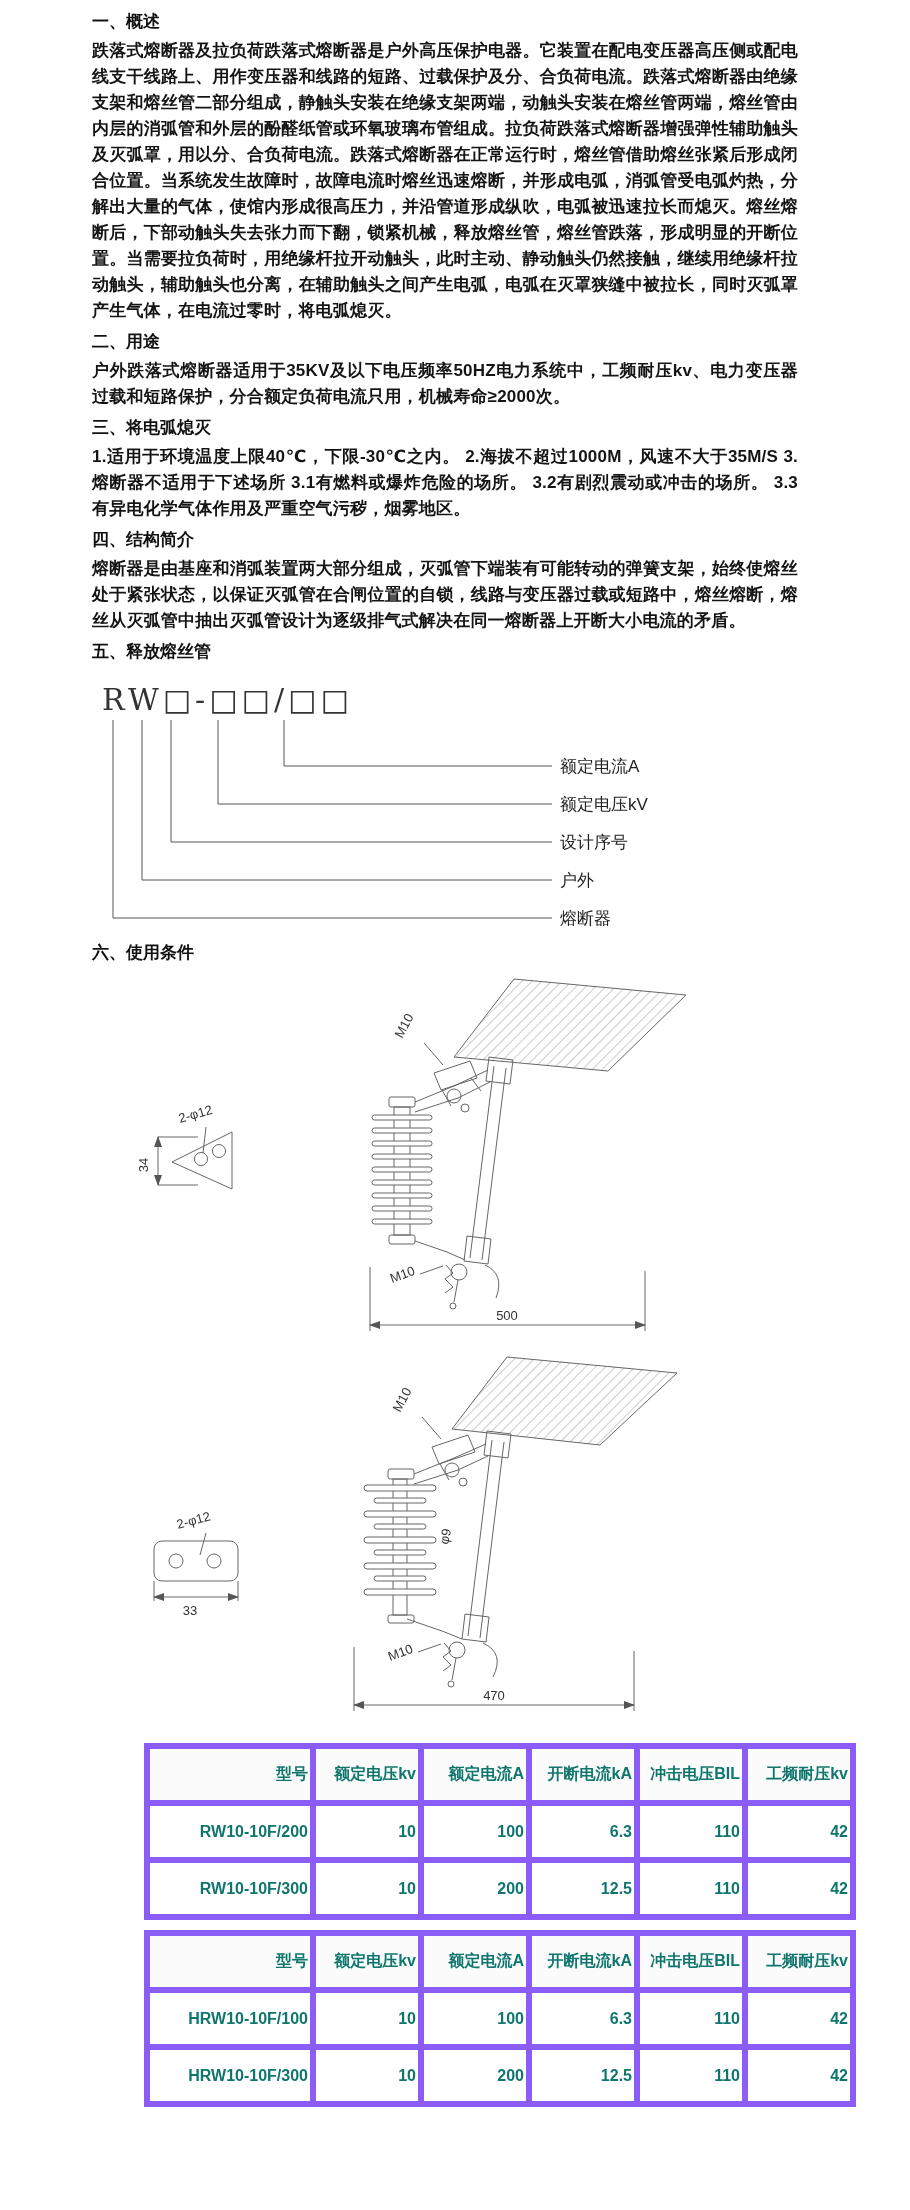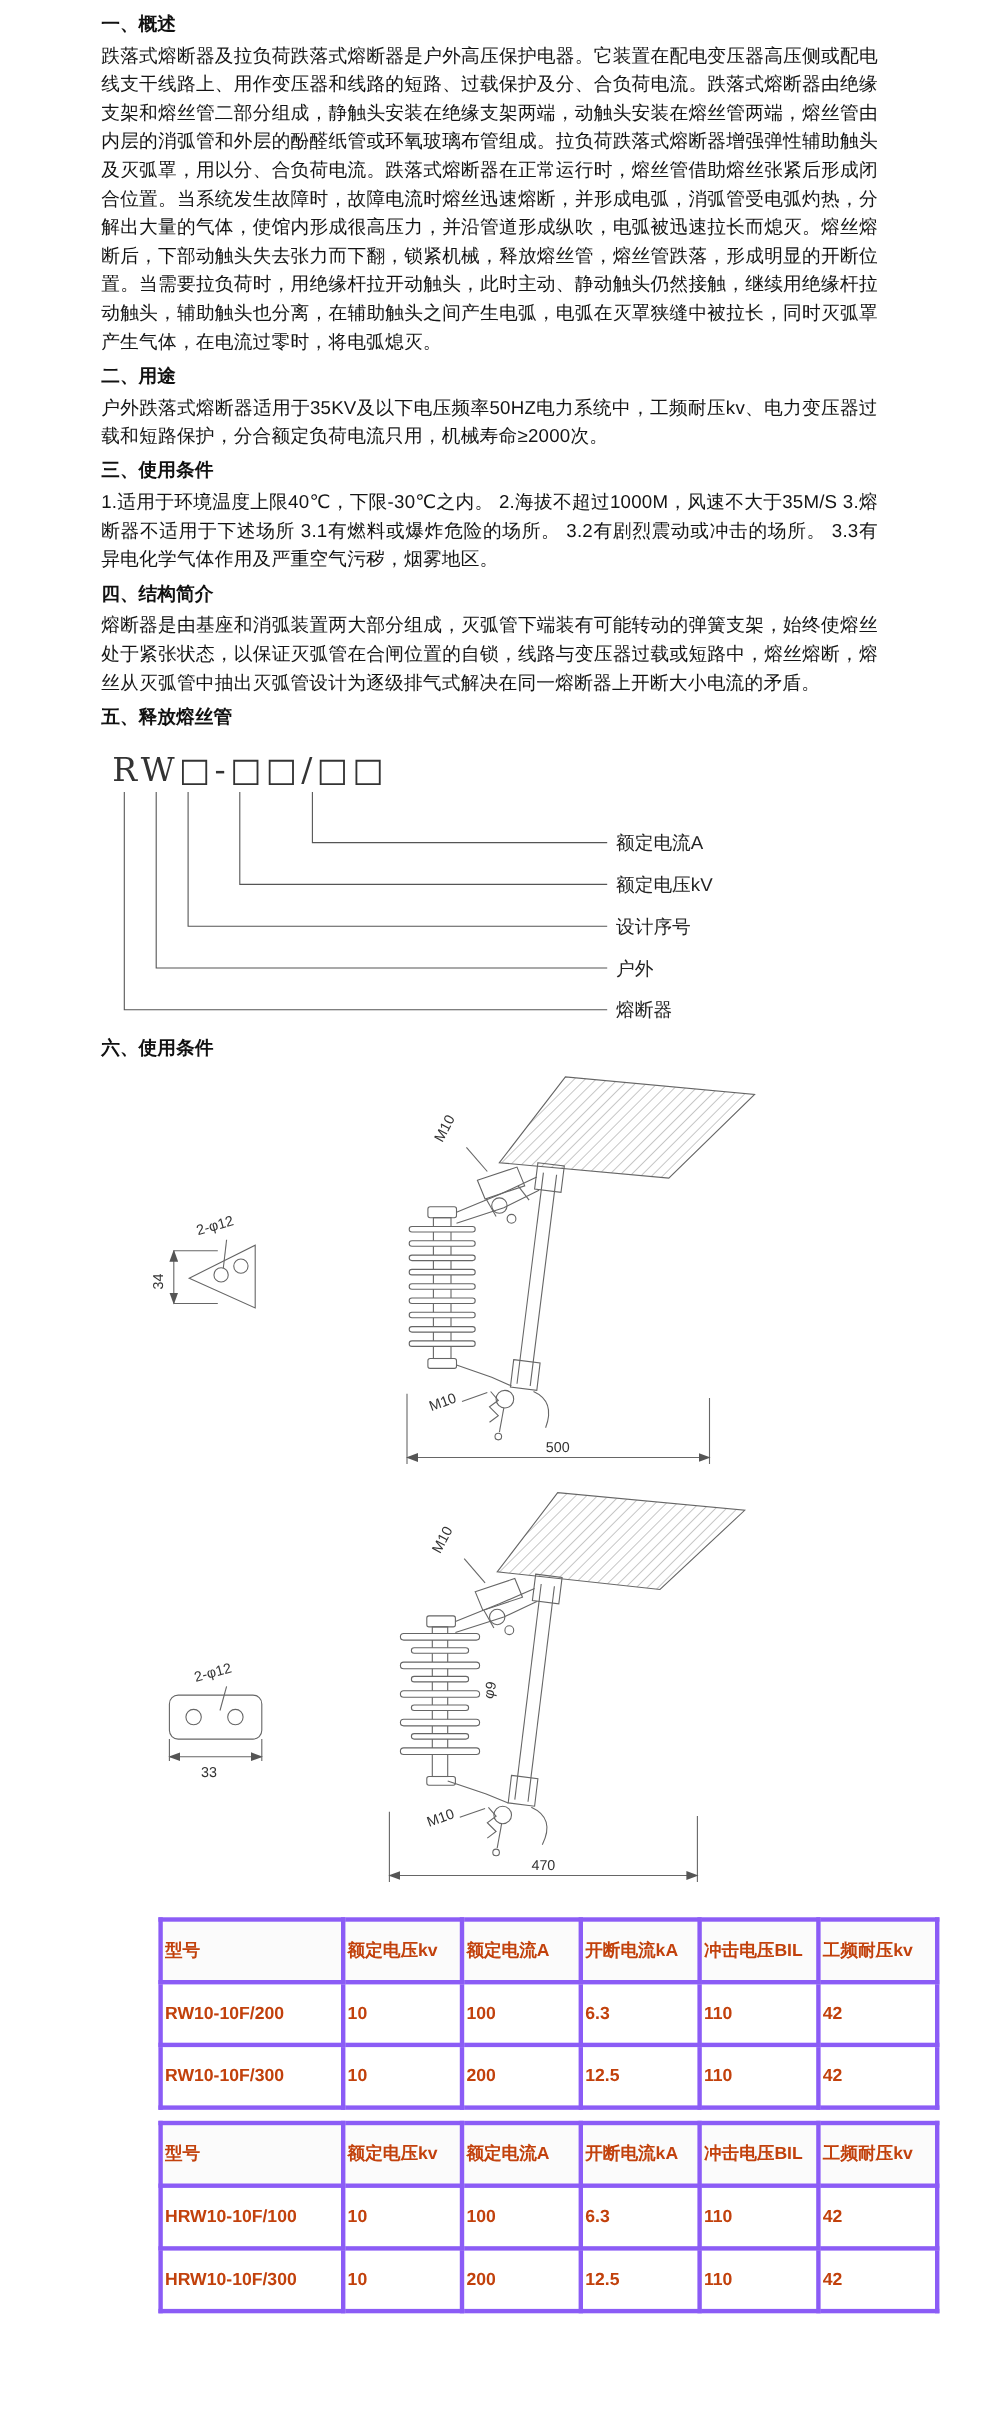--- a/index.html
+++ b/index.html
@@ -6,34 +6,34 @@
   html, body { margin: 0; padding: 0; background: #ffffff; }
   .page {
     width: 910px; height: 2210px; overflow: hidden;
     padding: 10px 112px 0 92px;
     font-family: "Liberation Sans", "DejaVu Sans", sans-serif;
     color: #161616;
   }
   .sec { margin-top: 6px; }
   .sec.first { margin-top: 0; }
   .sec-title { font-size: 17px; font-weight: bold; line-height: 24px; color: #111; }
-  .sec-body  { font-size: 17px; font-weight: normal; line-height: 26px; margin-top: 4px;
+  .sec-body  { font-size: 17px; font-weight: bold; line-height: 26px; margin-top: 4px;
                text-align: justify; color: #141414; letter-spacing: 0.2px; }
   .model-svg { display: block; margin-top: 6px; }
   .model-code { font-family: "DejaVu Serif", "Liberation Serif", serif; font-size: 30px;
                 letter-spacing: 4px; fill: #333; }
   .model-label { font-size: 17px; fill: #222; }
   .draw-svg { display: block; margin-left: 10px; }
   .dim-text text { font-size: 13px; fill: #333; font-family: "Liberation Sans", sans-serif; }
   .tables { margin-top: 18px; }
   .ptable { border-collapse: collapse; margin-left: 52px; width: 706px; table-layout: fixed; }
   .ptable.second { margin-top: 10px; }
   .ptable th, .ptable td {
-    border: 4px solid #8b5cf6; height: 57px; text-align: left; vertical-align: middle;
-    font-size: 16px; padding: 0 2px; color: #c2410c;
+    border: 6px solid #8b5cf6; height: 57px; text-align: right; vertical-align: middle;
+    font-size: 16px; padding: 0 2px; color: #0f766e;
   }
   .ptable th { font-weight: bold; background: #fbfbfb; }
   .ptable td { font-weight: bold; background: #ffffff; }
   .col-model { width: 166px; }
   .col-num { width: 108px; }
 </style>
 </head>
 <body>
 
 <div class="page">
@@ -42,21 +42,21 @@
     <div class="sec-title">一、概述</div>
     <div class="sec-body">跌落式熔断器及拉负荷跌落式熔断器是户外高压保护电器。它装置在配电变压器高压侧或配电线支干线路上、用作变压器和线路的短路、过载保护及分、合负荷电流。跌落式熔断器由绝缘支架和熔丝管二部分组成，静触头安装在绝缘支架两端，动触头安装在熔丝管两端，熔丝管由内层的消弧管和外层的酚醛纸管或环氧玻璃布管组成。拉负荷跌落式熔断器增强弹性辅助触头及灭弧罩，用以分、合负荷电流。跌落式熔断器在正常运行时，熔丝管借助熔丝张紧后形成闭合位置。当系统发生故障时，故障电流时熔丝迅速熔断，并形成电弧，消弧管受电弧灼热，分解出大量的气体，使馆内形成很高压力，并沿管道形成纵吹，电弧被迅速拉长而熄灭。熔丝熔断后，下部动触头失去张力而下翻，锁紧机械，释放熔丝管，熔丝管跌落，形成明显的开断位置。当需要拉负荷时，用绝缘杆拉开动触头，此时主动、静动触头仍然接触，继续用绝缘杆拉动触头，辅助触头也分离，在辅助触头之间产生电弧，电弧在灭罩狭缝中被拉长，同时灭弧罩产生气体，在电流过零时，将电弧熄灭。</div>
   </div>
 
   <div class="sec">
     <div class="sec-title">二、用途</div>
     <div class="sec-body">户外跌落式熔断器适用于35KV及以下电压频率50HZ电力系统中，工频耐压kv、电力变压器过载和短路保护，分合额定负荷电流只用，机械寿命≥2000次。</div>
   </div>
 
   <div class="sec">
-    <div class="sec-title">三、使用条件</div>
+    <div class="sec-title">三、将电弧熄灭</div>
     <div class="sec-body">1.适用于环境温度上限40℃，下限-30℃之内。 2.海拔不超过1000M，风速不大于35M/S 3.熔断器不适用于下述场所 3.1有燃料或爆炸危险的场所。 3.2有剧烈震动或冲击的场所。 3.3有异电化学气体作用及严重空气污秽，烟雾地区。</div>
   </div>
 
   <div class="sec">
     <div class="sec-title">四、结构简介</div>
     <div class="sec-body">熔断器是由基座和消弧装置两大部分组成，灭弧管下端装有可能转动的弹簧支架，始终使熔丝处于紧张状态，以保证灭弧管在合闸位置的自锁，线路与变压器过载或短路中，熔丝熔断，熔丝从灭弧管中抽出灭弧管设计为逐级排气式解决在同一熔断器上开断大小电流的矛盾。</div>
   </div>
 
   <div class="sec">
     <div class="sec-title">五、释放熔丝管</div>

